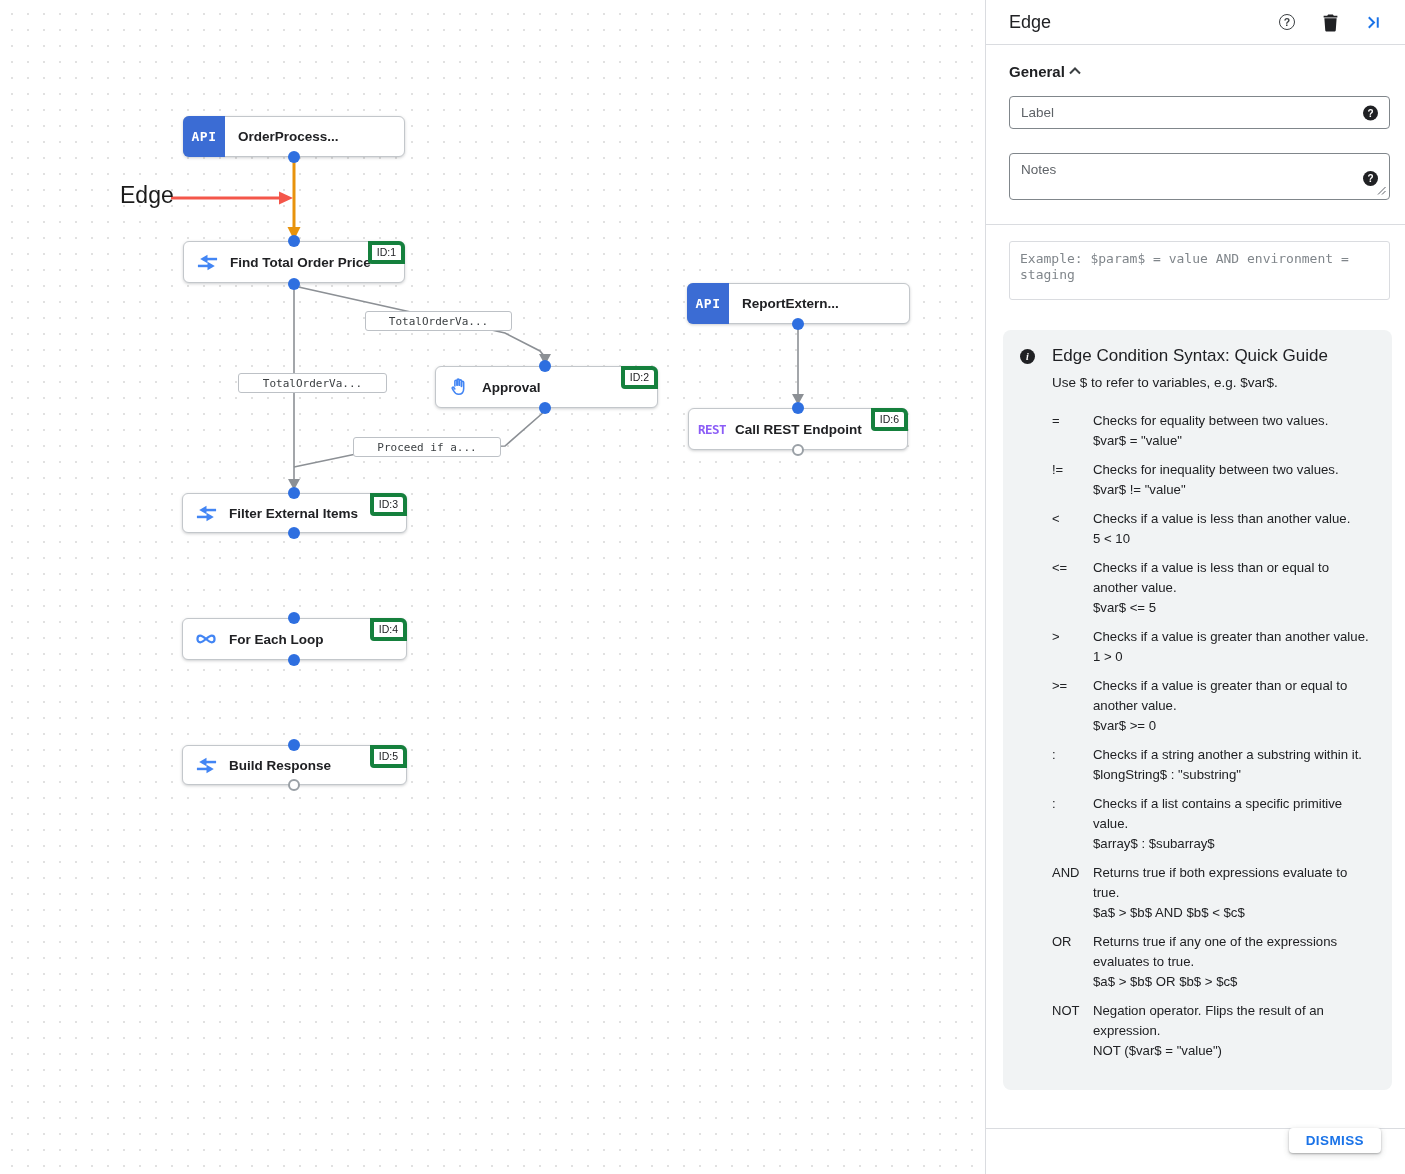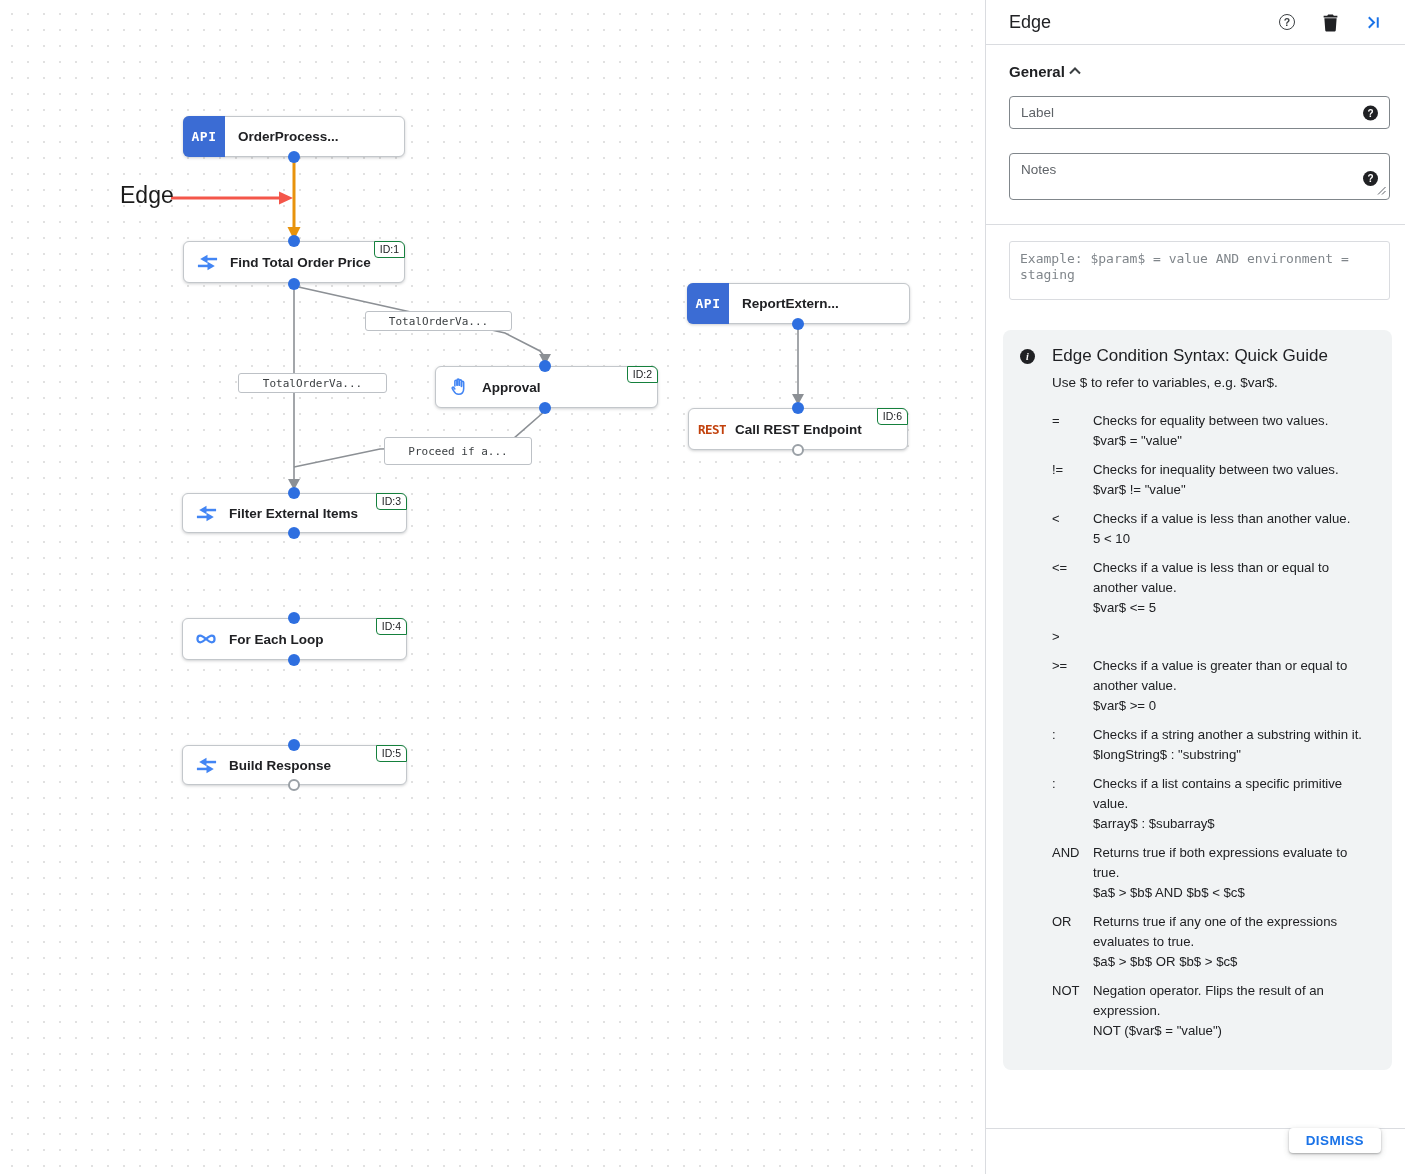--- a/index.html
+++ b/index.html
@@ -13,29 +13,29 @@
     background-image: radial-gradient(#e1e1e1 1.3px, transparent 1.3px);
     background-size:16px 16px; background-position:4px 6px; }
   .edges { position:absolute; left:0; top:0; z-index:1; }
 
   .node { position:absolute; z-index:3; display:flex; align-items:center;
     background:#fff; border:1px solid #c3c7cb; border-radius:6px;
     box-shadow:0 1px 3px rgba(60,64,67,.25); }
   .node-icon { width:46px; display:flex; align-items:center; justify-content:center; flex:0 0 46px; }
   .node-title { font-weight:bold; font-size:13.5px; color:#202124; white-space:nowrap; }
   .node-badge { position:absolute; top:-1px; right:-1px; background:#fff;
-    border:1px solid #15803d; border-radius:0 6px 0 4px; font-size:10.5px;
+    border:4px solid #15803d; border-radius:0 6px 0 4px; font-size:10.5px;
     line-height:15px; padding:0 5px; color:#202124; }
   .api-badge { position:absolute; left:-1px; top:-1px; bottom:-1px; width:42px;
     background:#3b6cd4; border-radius:6px 0 0 6px; display:flex; align-items:center;
     justify-content:center; color:#fff; font-family:"DejaVu Sans Mono", monospace;
     font-weight:bold; font-size:13px; letter-spacing:.5px; }
   .node.has-api .node-title { margin-left:54px; }
   .rest-glyph { font-family:"DejaVu Sans Mono", monospace; font-weight:bold;
-    font-size:12.5px; color:#c2410c; letter-spacing:-0.5px; }
+    font-size:12.5px; color:#8b5cf6; letter-spacing:-0.5px; }
 
   .port { position:absolute; width:12px; height:12px; border-radius:50%;
     background:#2e6fe0; z-index:4; transform:translate(-50%,-50%); }
   .port.hollow { background:#fff; border:2px solid #9aa0a6; }
 
   .edge-label { position:absolute; z-index:2; background:#fff; border:1px solid #bdc1c6;
     border-radius:3px; display:flex; align-items:center; justify-content:center;
     font-family:"DejaVu Sans Mono", monospace; font-size:11px; color:#3c4043; }
 
   .annotation-text { position:absolute; left:120px; top:182px; z-index:5;
@@ -216,21 +216,21 @@
           <line x1="22" y1="8.4" x2="11" y2="8.4" stroke="#4285f4" stroke-width="2.6"></line>
           <polygon points="12,4 4.4,8.4 12,12.8" fill="#4285f4"></polygon>
         </svg>
       </span>
       <span class="node-title">Build Response</span>
       <span class="node-badge">ID:5</span>
     </div>
 
     <div class="edge-label" style="left:365px; top:311px; width:147px; height:20px;">TotalOrderVa...</div>
     <div class="edge-label" style="left:238px; top:373px; width:149px; height:20px;">TotalOrderVa...</div>
-    <div class="edge-label" style="left:384px; top:437px; width:148px; height:28px;">Proceed if a...</div>
+    <div class="edge-label" style="left:353px; top:437px; width:148px; height:20px;">Proceed if a...</div>
 
     <span class="port" style="left:294px; top:157px;"></span>
     <span class="port" style="left:294px; top:241px;"></span>
     <span class="port" style="left:294px; top:284px;"></span>
     <span class="port" style="left:545px; top:366px;"></span>
     <span class="port" style="left:545px; top:408px;"></span>
     <span class="port" style="left:798px; top:324px;"></span>
     <span class="port" style="left:798px; top:408px;"></span>
     <span class="port hollow" style="left:798px; top:450px;"></span>
     <span class="port" style="left:294px; top:493px;"></span>
@@ -319,20 +319,22 @@
               <span class="rule-text"><span>Checks if a value is less than another value.</span><br>
                 <span class="rule-example">5 &lt; 10</span></span>
             </div>
             <div class="rule">
               <span class="rule-op">&lt;=</span>
               <span class="rule-text"><span>Checks if a value is less than or equal to another value.</span><br>
                 <span class="rule-example">$var$ &lt;= 5</span></span>
             </div>
             <div class="rule">
               <span class="rule-op">&gt;</span>
+              <span class="rule-text"><span>Checks if a value is greater than another value.</span><br>
+                <span class="rule-example">1 &gt; 0</span></span>
             </div>
             <div class="rule">
               <span class="rule-op">&gt;=</span>
               <span class="rule-text"><span>Checks if a value is greater than or equal to another value.</span><br>
                 <span class="rule-example">$var$ &gt;= 0</span></span>
             </div>
             <div class="rule">
               <span class="rule-op">:</span>
               <span class="rule-text"><span>Checks if a string another a substring within it.</span><br>
                 <span class="rule-example">$longString$ : "substring"</span></span>

